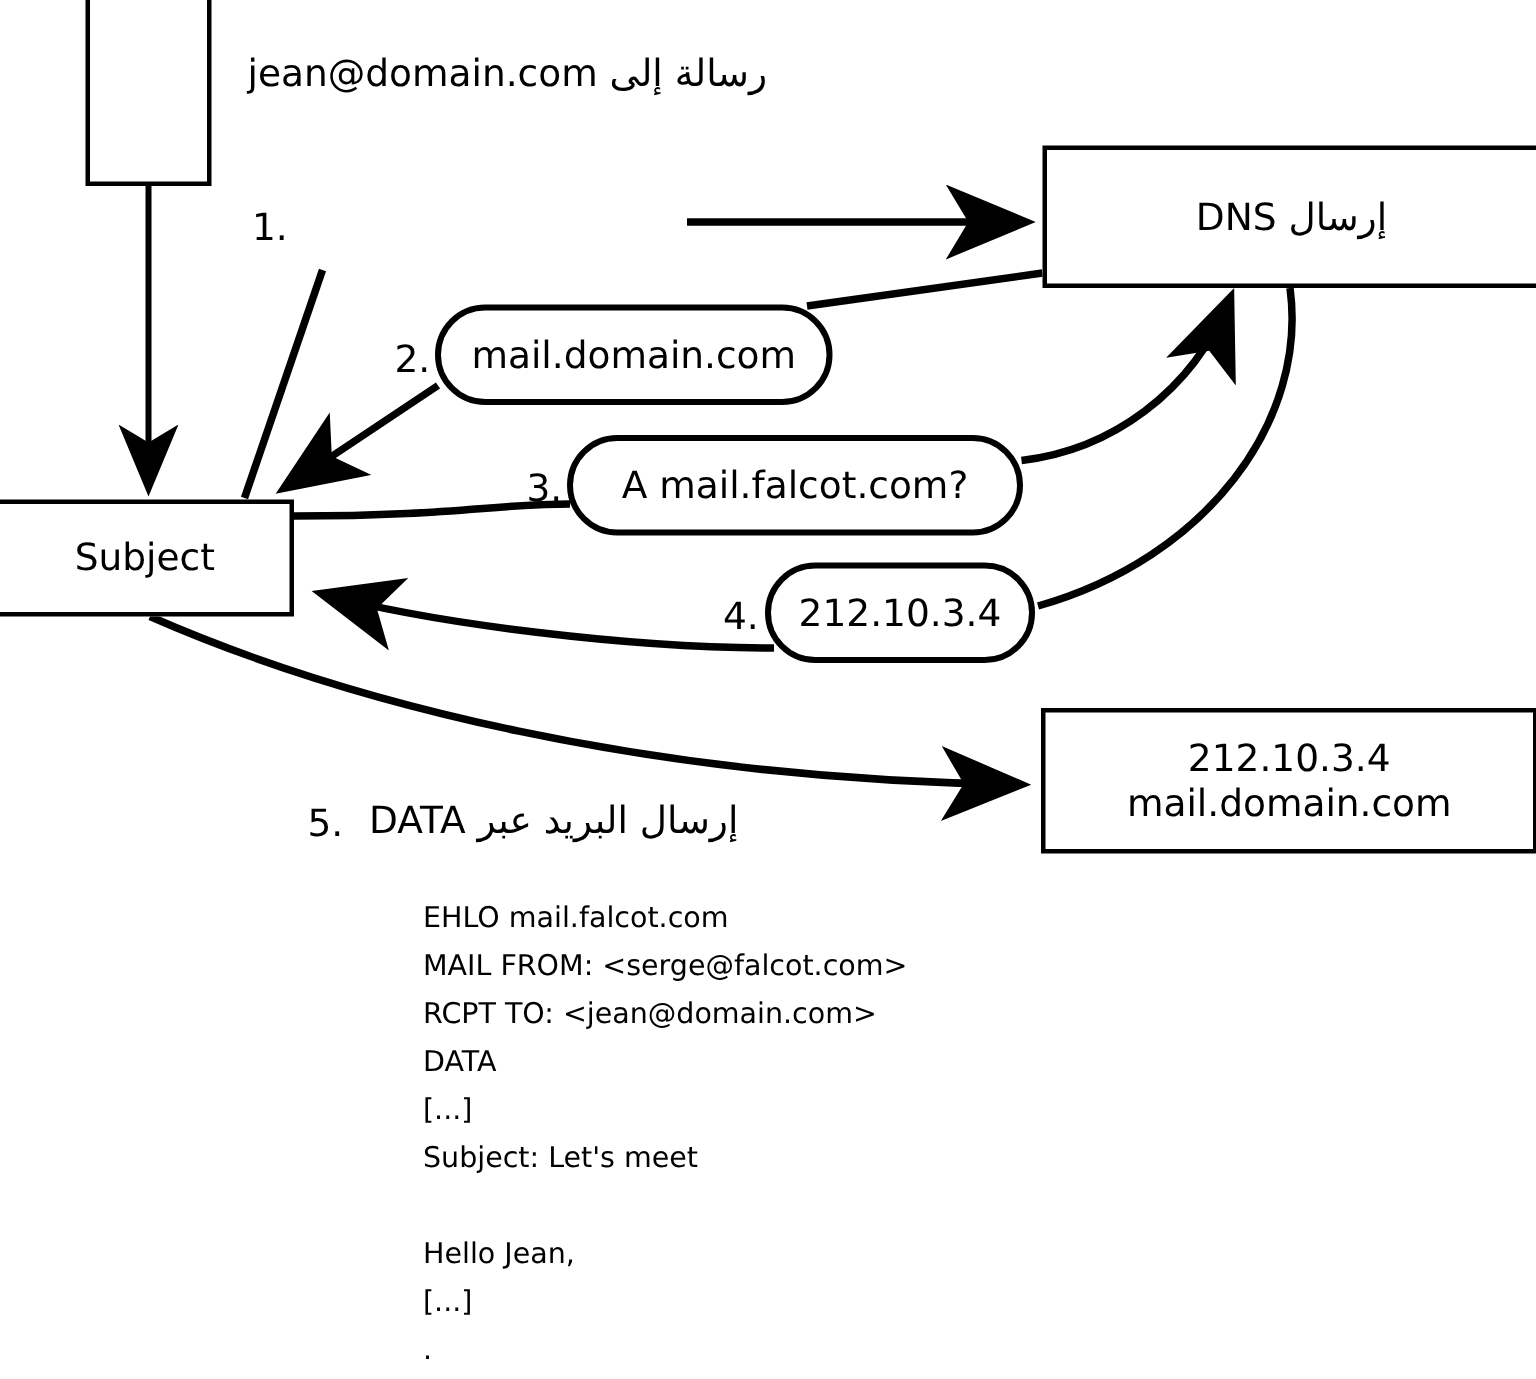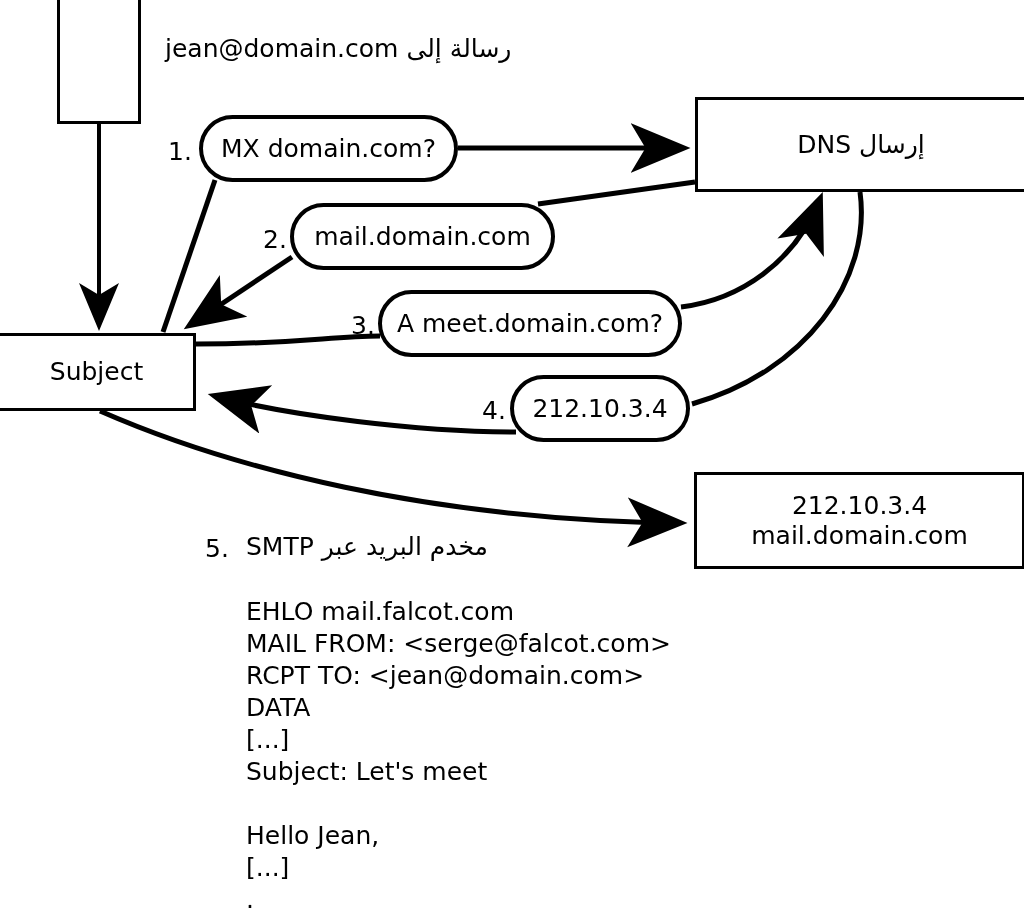--- a/index.html
+++ b/index.html
@@ -59,23 +59,24 @@
     white-space: nowrap;
   }
   .plain-text {
     position: absolute;
     font-size: 25px;
     line-height: 1;
     white-space: nowrap;
   }
   .transcript {
     position: absolute;
-    font-size: 25px;
+    font-size: 19px;
     line-height: 32px;
     white-space: pre;
+    margin-left: 36px;
   }
   .transcript .blankline { display: block; height: 32px; }
   .transcript .tline { display: block; }
   .rtl { direction: rtl; unicode-bidi: embed; }
 </style>
 </head>
 <body>
 
 <div id="diagram-root">
 
@@ -120,37 +121,34 @@
   <div class="node-box rtl" style="left:695px; top:97px; width:332px; height:95px;">
     <span>إرسال DNS</span>
   </div>
 
   <div class="node-box" style="left:694px; top:472px; width:331px; height:97px;">
     <span>212.10.3.4</span>
     <span>mail.domain.com</span>
   </div>
 
   <div class="step-num" style="left:168px; top:139px;">1.</div>
-  <div class="bubble" style="left:199px; top:115px; width:259px; height:67px;">
-    <span>MX domain.com?</span>
-  </div>
 
   <div class="step-num" style="left:263px; top:227px;">2.</div>
   <div class="bubble" style="left:290px; top:203px; width:265px; height:67px;">
     <span>mail.domain.com</span>
   </div>
 
   <div class="step-num" style="left:351px; top:313px;">3.</div>
   <div class="bubble" style="left:378px; top:290px; width:304px; height:67px;">
-    <span>A meet.domain.com?</span>
+    <span>A mail.falcot.com?</span>
   </div>
 
   <div class="step-num" style="left:482px; top:398px;">4.</div>
   <div class="bubble" style="left:510px; top:375px; width:180px; height:67px;">
     <span>212.10.3.4</span>
   </div>
 
   <div class="step-num" style="left:205px; top:536px;">5.</div>
-  <div class="step-num rtl" style="left:246px; top:534px;">مخدم البريد عبر SMTP</div>
+  <div class="step-num rtl" style="left:246px; top:534px;">إرسال البريد عبر DATA</div>
 
   <div class="transcript" style="left:246px; top:596px;"><span class="tline">EHLO mail.falcot.com</span><span class="tline">MAIL FROM: &lt;serge@falcot.com&gt;</span><span class="tline">RCPT TO: &lt;jean@domain.com&gt;</span><span class="tline">DATA</span><span class="tline">[...]</span><span class="tline">Subject: Let's meet</span><span class="blankline"></span><span class="tline">Hello Jean,</span><span class="tline">[...]</span><span class="tline">.</span></div>
 
 </div>
 
 </body></html>

